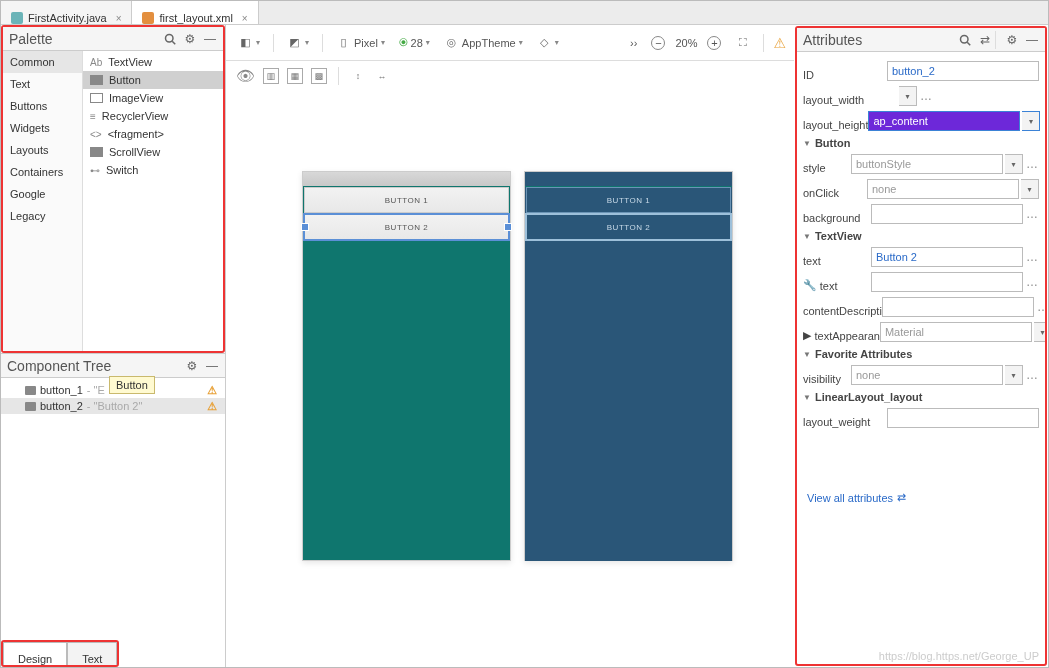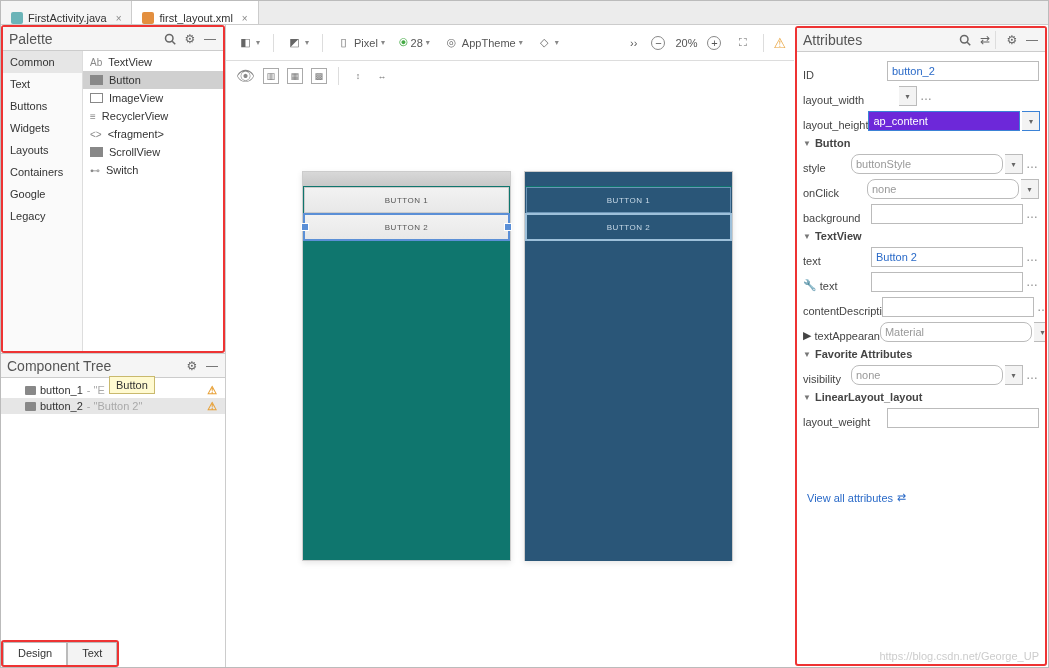--- a/index.html
+++ b/index.html
@@ -36,21 +36,21 @@
   .tree-row .of { color: #aaa; }
   .tree-row .val { color: #aaa; }
   .tree-row.sel { background: #e6e6e6; }
   .indent1 { padding-left: 24px; }
   .warn { position: absolute; right: 8px; color: #e8a23a; font-weight: bold; }
   .tooltip { position: absolute; left: 108px; top: -6px; background: #fffad1; border: 1px solid #c9b96d; padding: 2px 6px; font-size: 11px; z-index: 5; }
   .layer-ico { width: 11px; height: 9px; background: #888; border-radius: 1px; display: inline-block; }
 
   .bottom-tabs { height: 28px; display: flex; align-items: flex-end; }
   .btab-wrap { border: 2px solid #e33; border-radius: 3px; display: flex; height: 27px; }
-  .btab { padding: 4px 14px; border: 1px solid #bbb; border-bottom: none; background: #f3f3f3; font-size: 11px; cursor: pointer; }
+  .btab { padding: 10px 14px; border: 1px solid #bbb; border-bottom: none; background: #f3f3f3; font-size: 11px; cursor: pointer; }
   .btab.active { background: #fff; }
 
   
   .center { flex: 1; display: flex; flex-direction: column; background: #fff; min-width: 0; }
   .center-toolbar { height: 36px; border-bottom: 1px solid #ddd; display: flex; align-items: center; padding: 0 8px; gap: 6px; }
   .tb-item { display: flex; align-items: center; gap: 3px; padding: 2px 4px; font-size: 11px; color: #555; }
   .tb-sep { width: 1px; height: 18px; background: #ddd; margin: 0 3px; }
   .tb-ico { width: 15px; height: 15px; display: inline-flex; align-items: center; justify-content: center; color: #666; }
   .caret { font-size: 8px; color: #888; }
   .spacer { flex: 1; }
@@ -78,21 +78,21 @@
 
   
   .rightcol { width: 252px; border-left: 1px solid #ccc; display: flex; flex-direction: column; border: 2px solid #e33; border-radius: 3px; margin: 1px; }
   .attr-body { flex: 1; overflow: auto; padding: 4px 6px 6px 6px; font-size: 11px; }
   .attr-row { display: flex; align-items: flex-end; margin: 3px 0; min-height: 22px; }
   .attr-label { width: 96px; color: #444; display: flex; align-items: center; gap: 3px; }
   .attr-val { flex: 1; display: flex; align-items: center; gap: 2px; }
   .inp { flex: 1; height: 20px; border: 1px solid #bbb; padding: 0 4px; font-size: 11px; background: #fff; }
   .inp.blue { color: #2a6ac8; }
   .inp.sel-hl { border: 1px solid #3b82d6; background: #6d28d9; color: #fff; }
-  .inp.gray { color: #999; border-radius: 8px; }
+  .inp.gray { color: #999; }
   .dd-btn { width: 18px; height: 20px; border: 1px solid #bbb; border-left: none; display: flex; align-items: center; justify-content: center; font-size: 8px; color: #666; background: #f3f3f3; cursor: pointer; }
   .more { width: 14px; text-align: center; color: #888; cursor: pointer; font-size: 12px; }
   .sect { font-weight: bold; color: #444; margin: 6px 0 2px 0; display: flex; align-items: center; gap: 4px; }
   .sect .tw { font-size: 8px; color: #777; }
   .viewall { color: #2a6ac8; font-size: 11px; padding: 10px 4px; cursor: pointer; display: flex; align-items: center; gap: 4px; }
   .wm { position:absolute; right:10px; bottom:6px; font-size:11px; color:#ccc; pointer-events:none;}
 </style>
 </head>
 <body>
 
@@ -402,13 +402,13 @@
 
         <div style="height:50px"></div>
         <div class="viewall">
             <span>View all attributes</span>
             <span>⇄</span>
           </div>
       </div>
     </div>
   </div>
 </div>
-<div class="wm">https://blog.csdn.net/George_UP</div>
+<div class="wm">https://blog.https.net/George_UP</div>
 
 </body></html>

